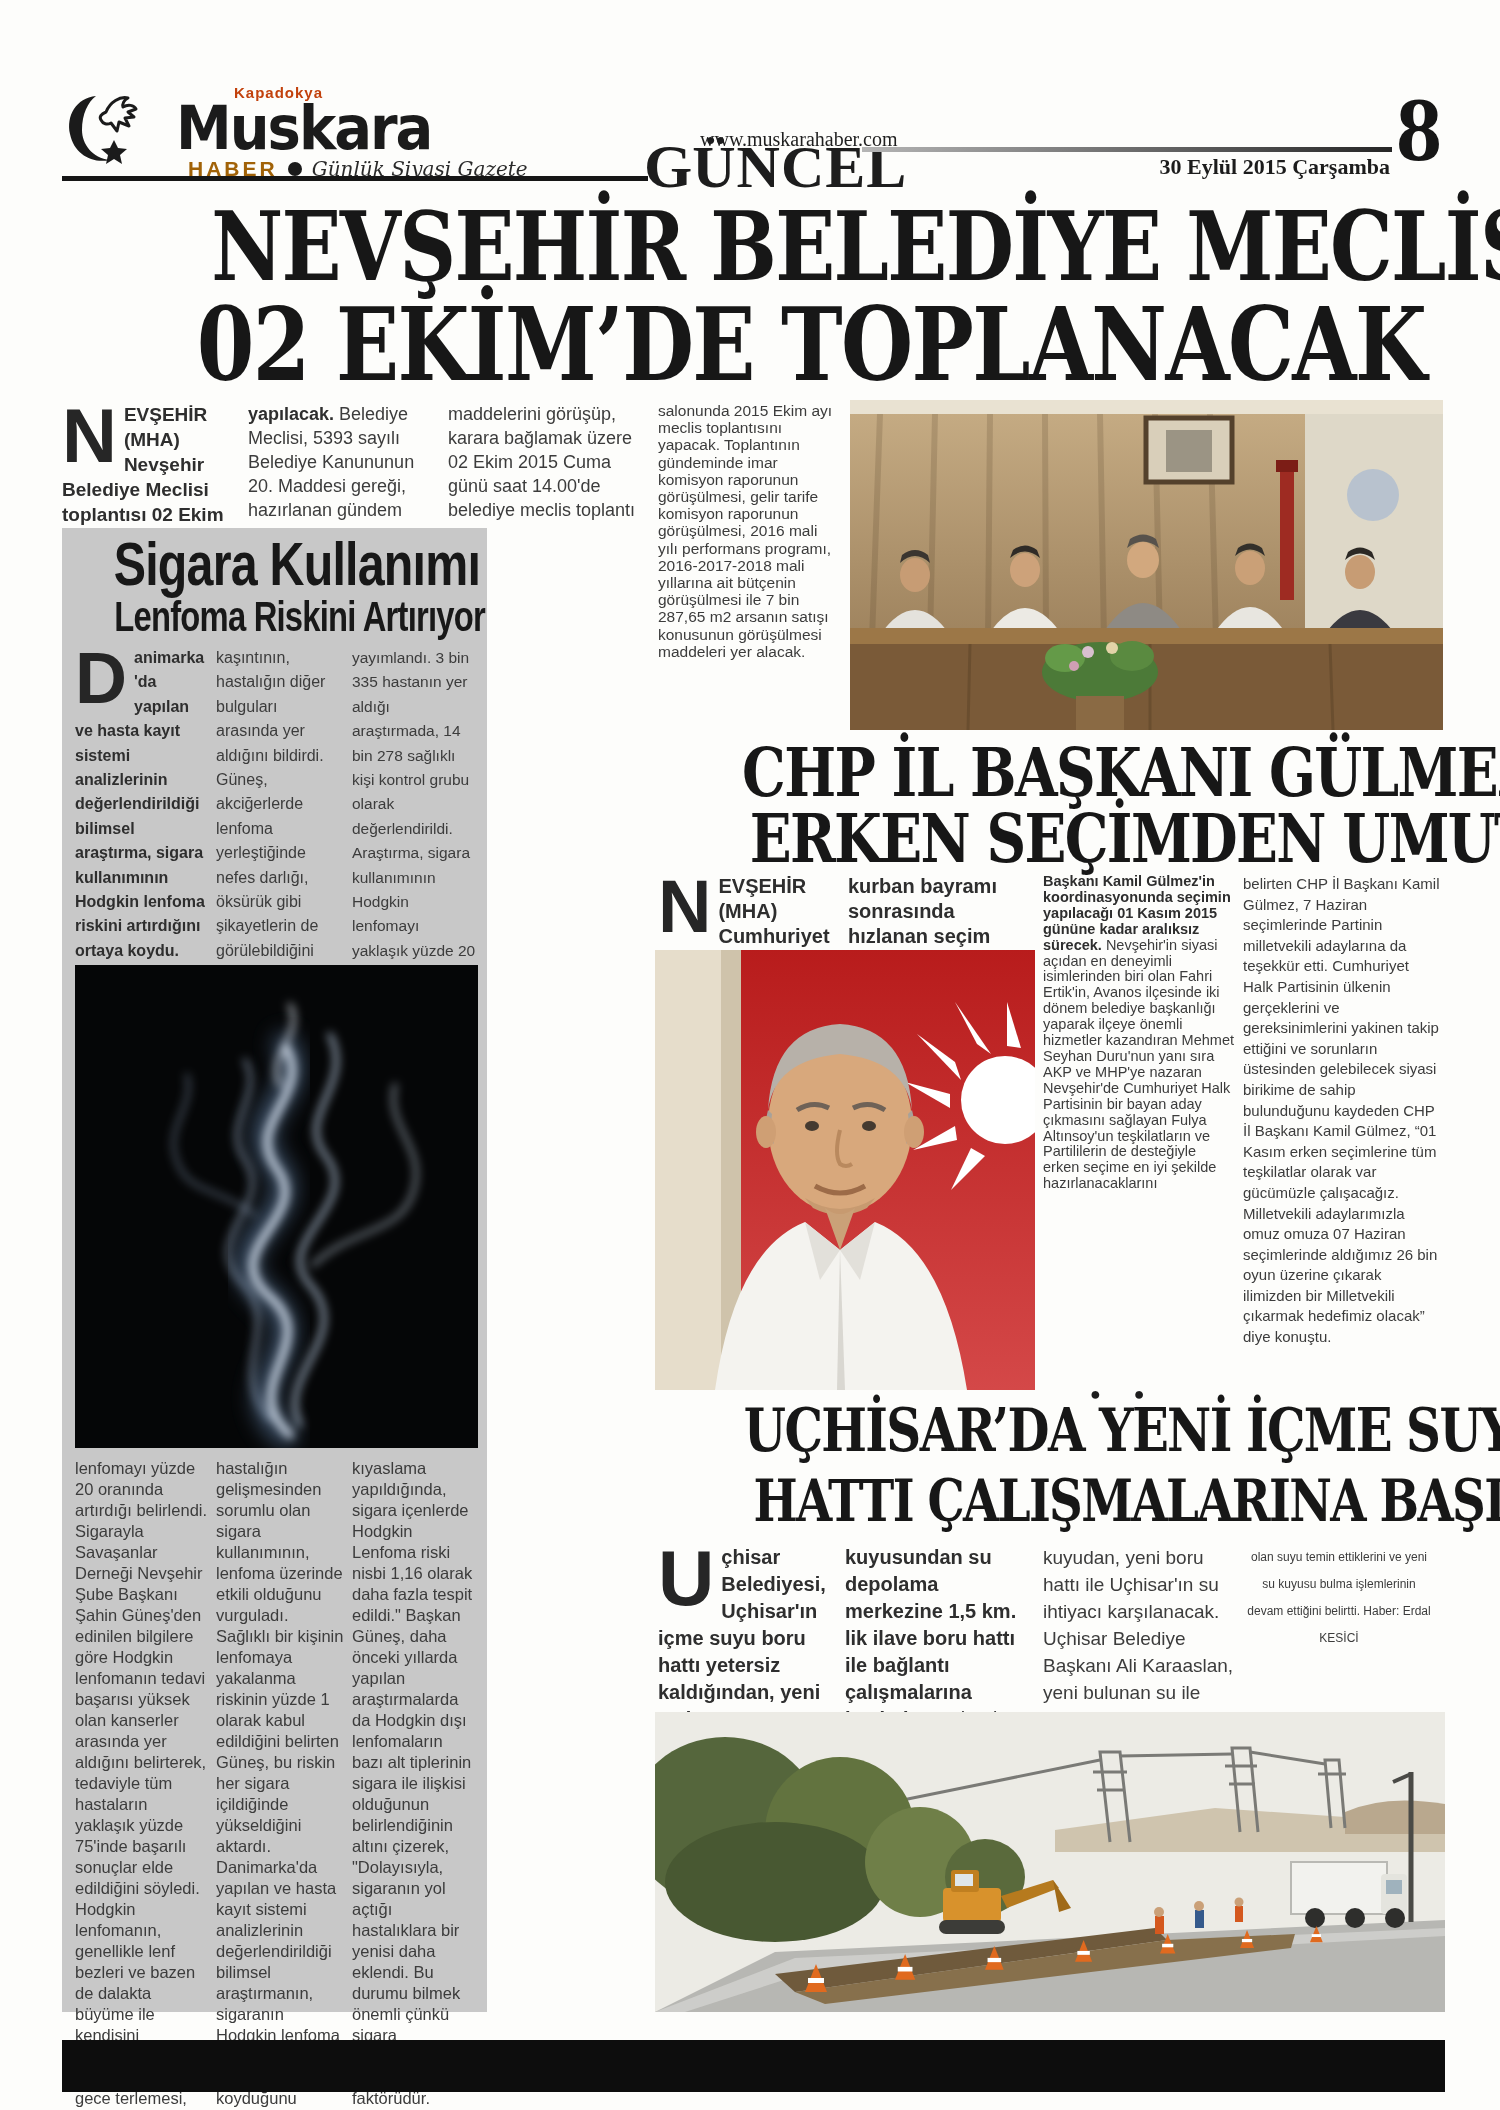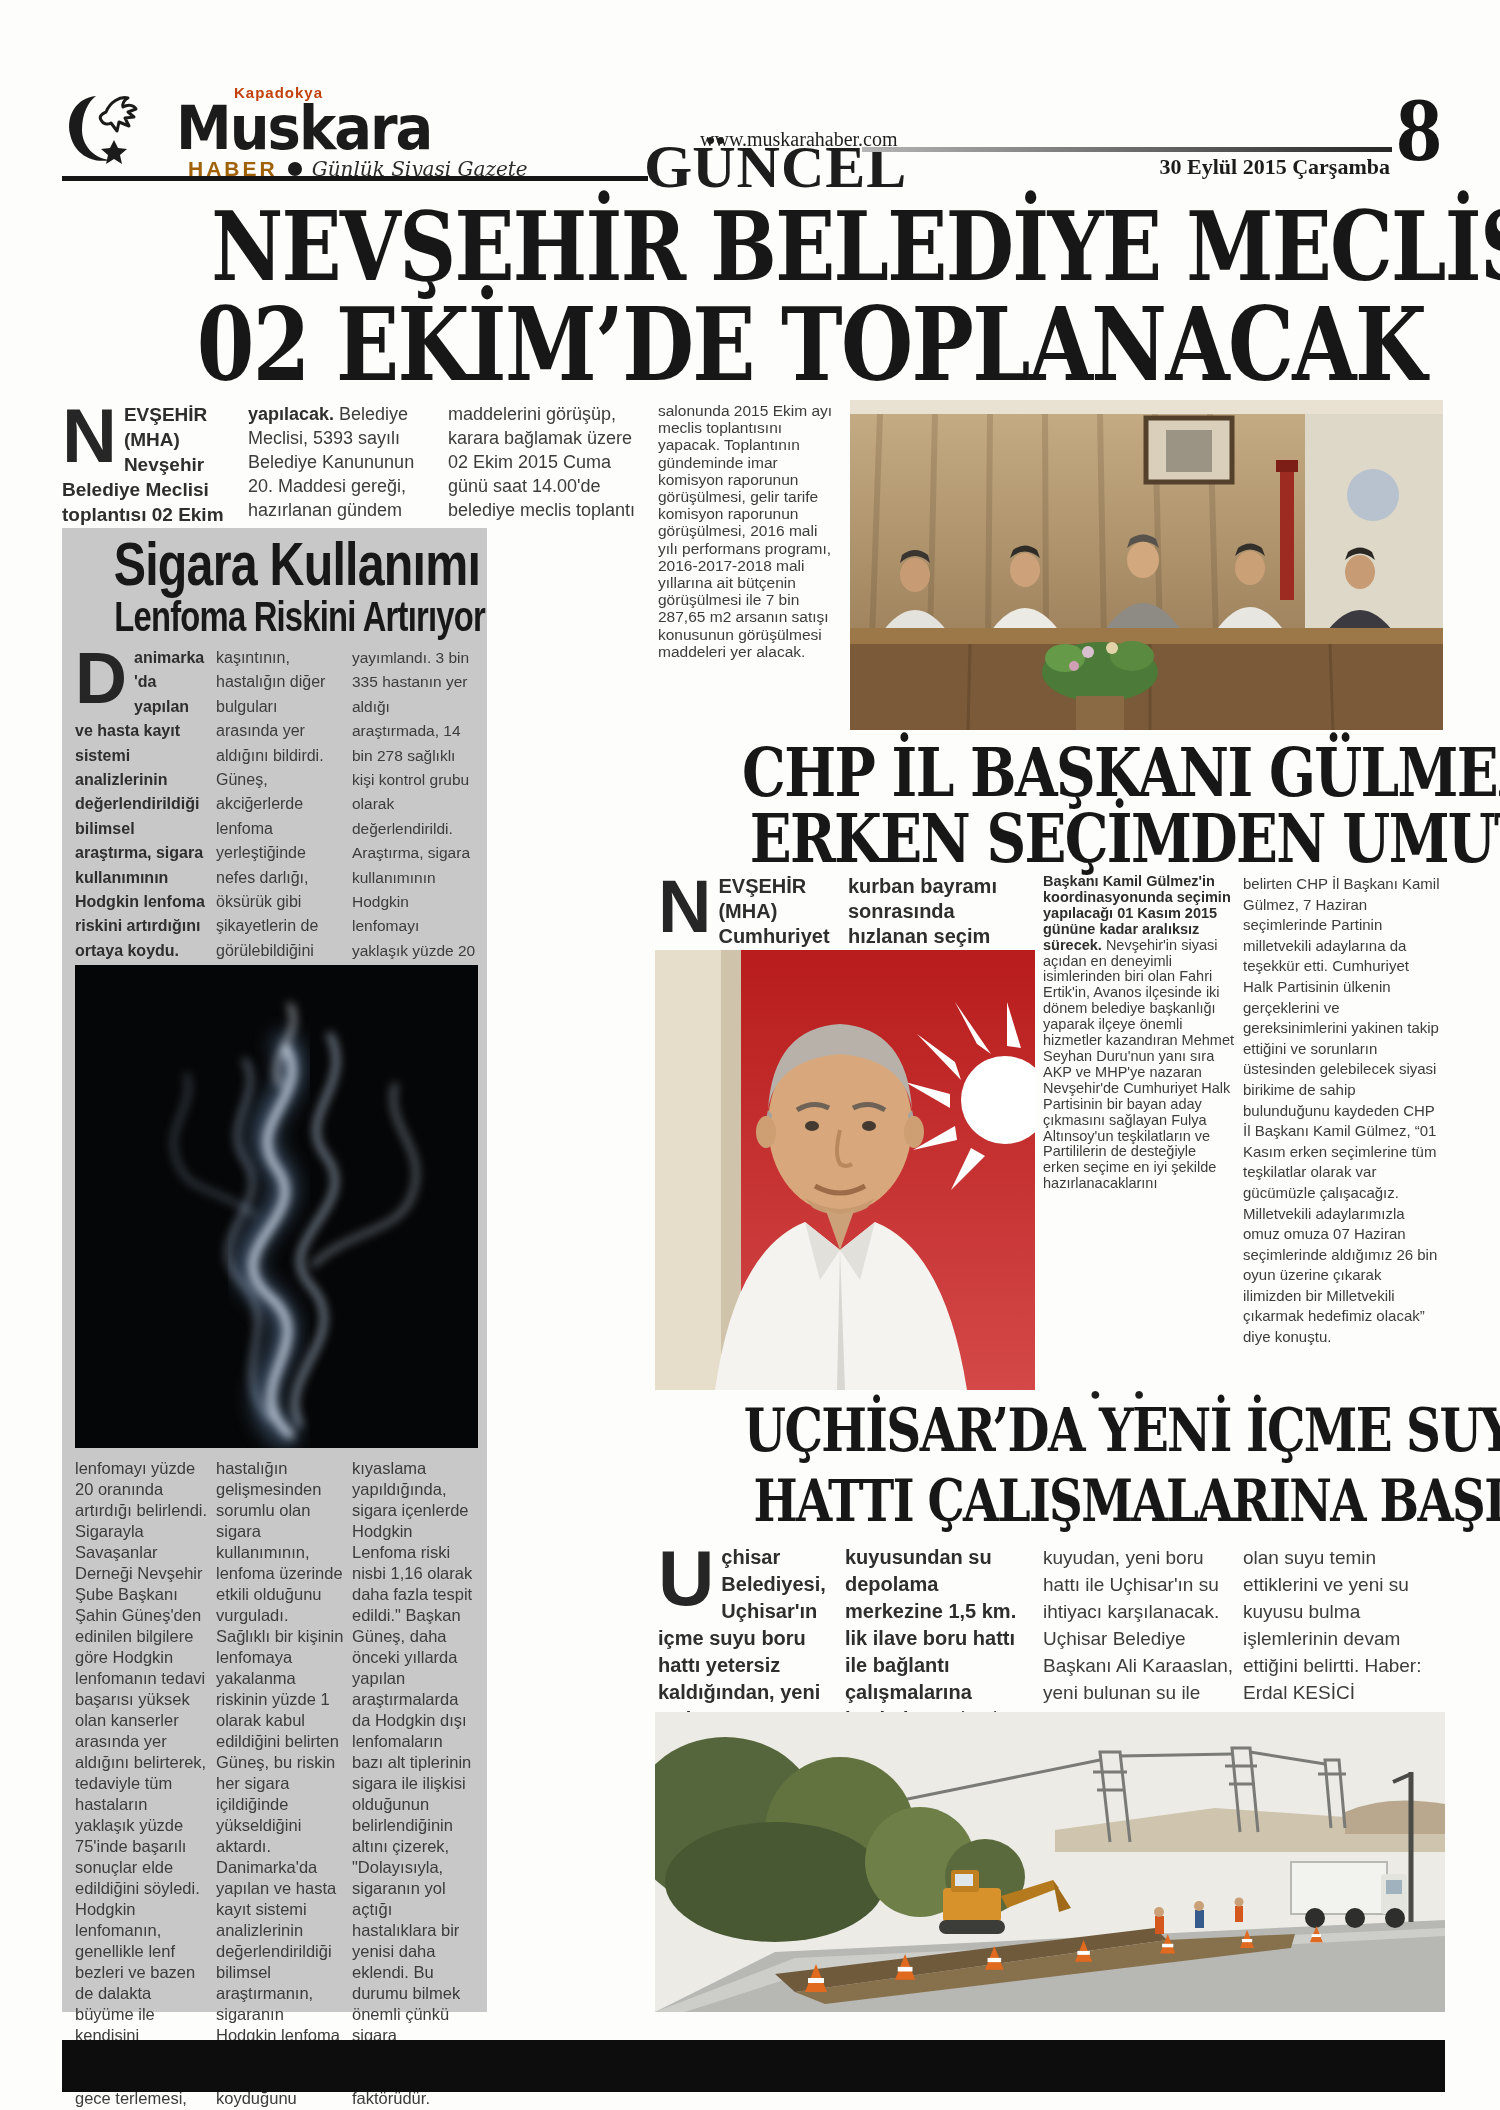--- a/index.html
+++ b/index.html
@@ -73,21 +73,21 @@
   .c-col2{left:848px;top:874px;width:190px;font-size:20px;line-height:25px;}
   .c-col3{left:1043px;top:874px;width:192px;font-size:14.5px;line-height:15.9px;}
   .c-col4{left:1243px;top:874px;width:200px;font-size:15px;line-height:20.6px;}
   .c-photo{left:655px;top:950px;width:380px;height:440px;}
   .dots{left:1090px;top:1384px;width:100px;color:#1c1c1c;font-size:18px;letter-spacing:14px;}
 
   
   .u-col1{left:658px;top:1544px;width:178px;font-size:20px;line-height:27px;}
   .u-col2{left:845px;top:1544px;width:188px;font-size:20px;line-height:27px;}
   .u-col3{left:1043px;top:1544px;width:192px;font-size:19px;line-height:27px;}
-  .u-col4{left:1243px;top:1544px;width:192px;font-size:19px;line-height:27px;}
+  .u-col4{left:1243px;top:1544px;width:192px;font-size:12px;line-height:27px;text-align:center;}
   .u-photo{left:655px;top:1712px;width:790px;height:300px;}
 
   .footer-bar{left:62px;top:2040px;width:1383px;height:52px;background:#0d0d0d;}
   svg{display:block;}
 </style>
 </head>
 <body>
 
 <div class="page">
 

